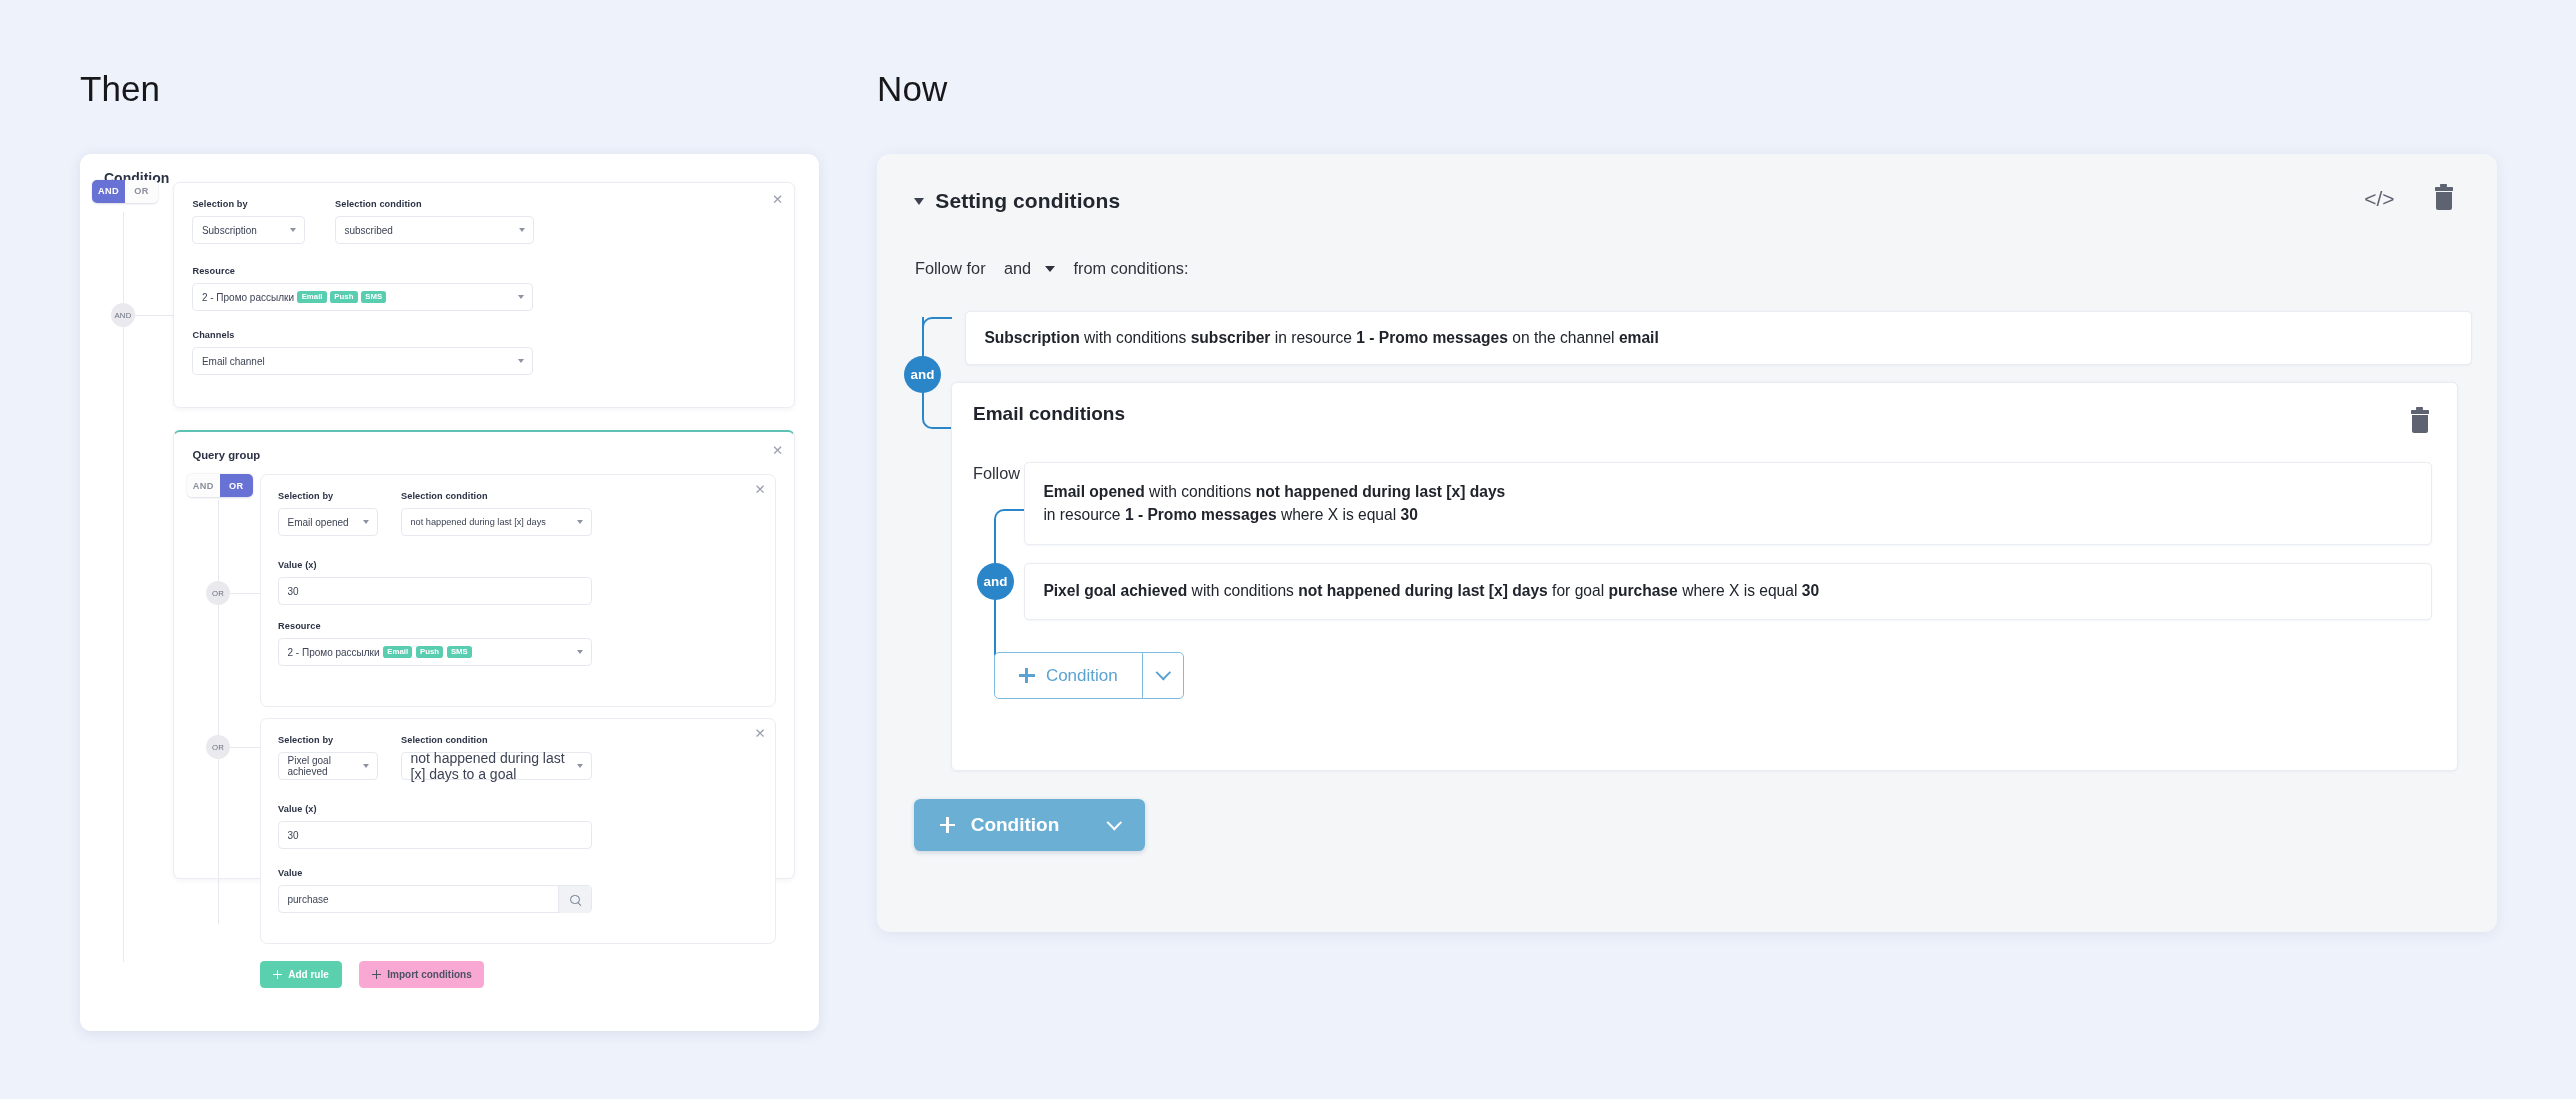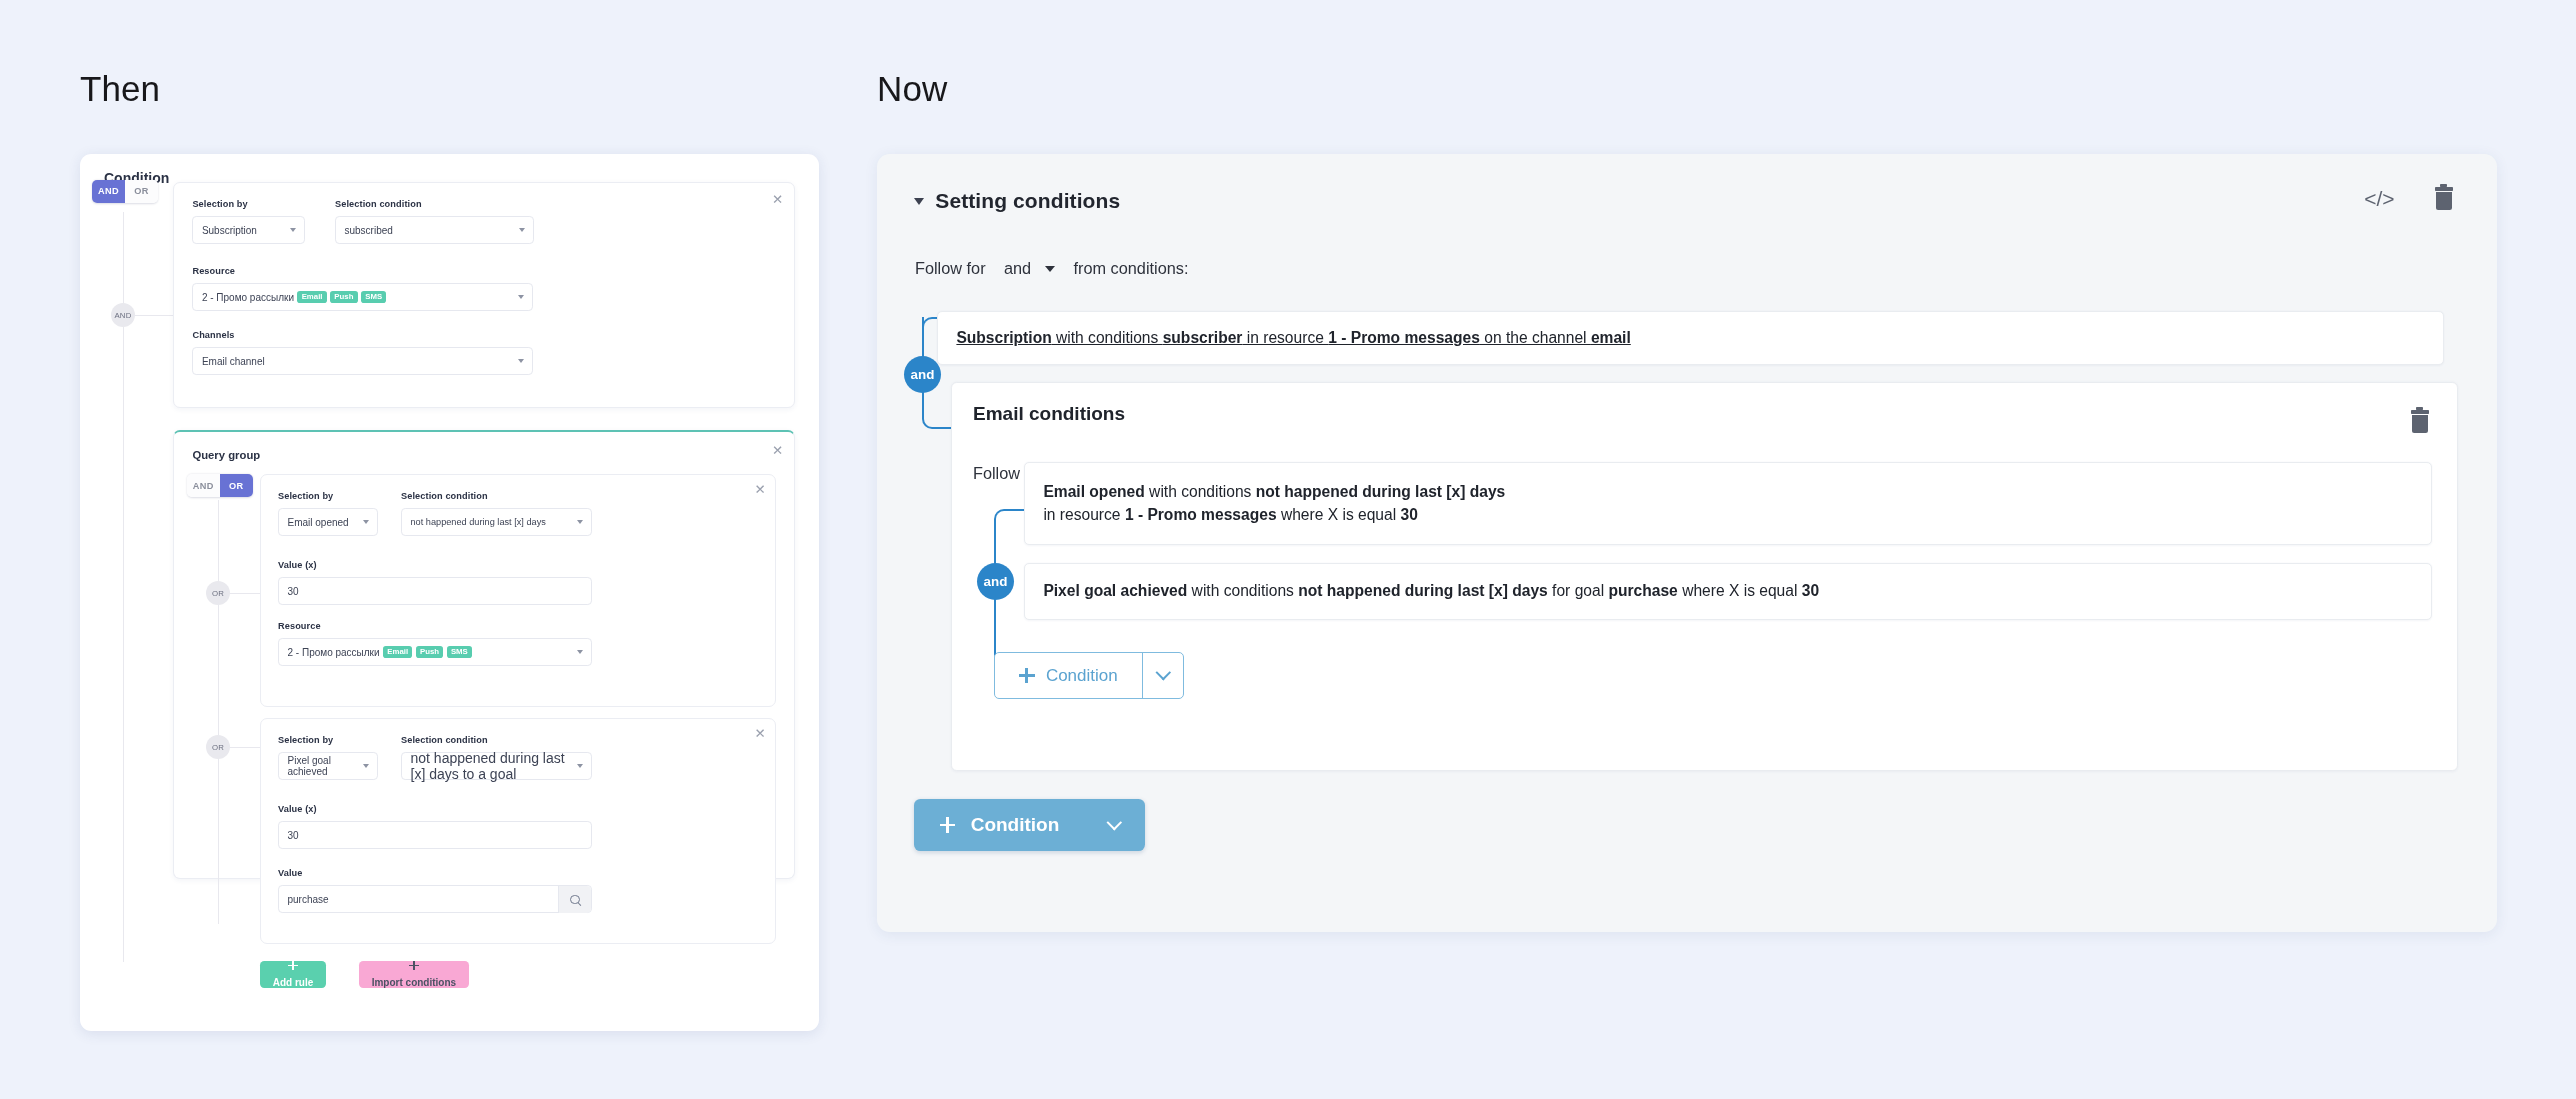--- a/index.html
+++ b/index.html
@@ -135,21 +135,20 @@
   }
 
   .btn-sm {
     position: absolute;
     height: 27px; border-radius: 4.2px;
     display: flex; align-items: center; justify-content: center;
     gap: 6.4px;
     font-size: 10px; font-weight: 600;
     padding: 0 12.7px;
     cursor: pointer;
-    flex-direction: column;
   }
   .btn-green { background: #5ad0ae; color: #fff; }
   .btn-grey  { background: #f9a8d4; color: #4b5264; }
   .plus {
     position: relative; width: 9.2px; height: 9.2px; flex: none;
   }
   .plus::before, .plus::after {
     content: ""; position: absolute; background: currentColor;
   }
   .plus::before { left: 0; top: 3.9px; width: 9.2px; height: 1.4px; }
@@ -458,21 +457,21 @@
       <span class="op">and</span>
       <span class="caret-sm"></span>
       <span>from conditions:</span>
     </div>
 
     <div class="blue-v" style="left:45px; top:163px; height:50px;"></div>
     <div class="elbow top" style="left:45px; top:163px; width:30px; height:42px; border-top-width:2.1px; border-left-width:2.1px; border-bottom:none;"></div>
     <div class="and-badge" style="left:27px; top:202px;">and</div>
     <div class="elbow bot" style="left:45px; top:233px; width:30px; height:42px; border-bottom-width:2.1px; border-left-width:2.1px; border-top:none;"></div>
 
-    <div class="stmt" style="left:60px; top:157px; width:1507px; height:54px;text-decoration:underline;">
+    <div class="stmt" style="left:88px; top:157px; width:1507px; height:54px;">
       <span><b>Subscription</b><span> with conditions </span><b>subscriber</b><span>  in resource </span><b>1 - Promo messages</b><span> on the channel </span><b>email</b></span>
     </div>
 
     <div class="group-card" style="left:74px; top:228px; width:1507px; height:389px;">
       <div class="group-title">Email conditions</div>
 
       <span class="icon-trash" style="position:absolute; right:28px; top:27px;">
         <span class="lid"></span>
         <span class="can"></span>
       </span>

